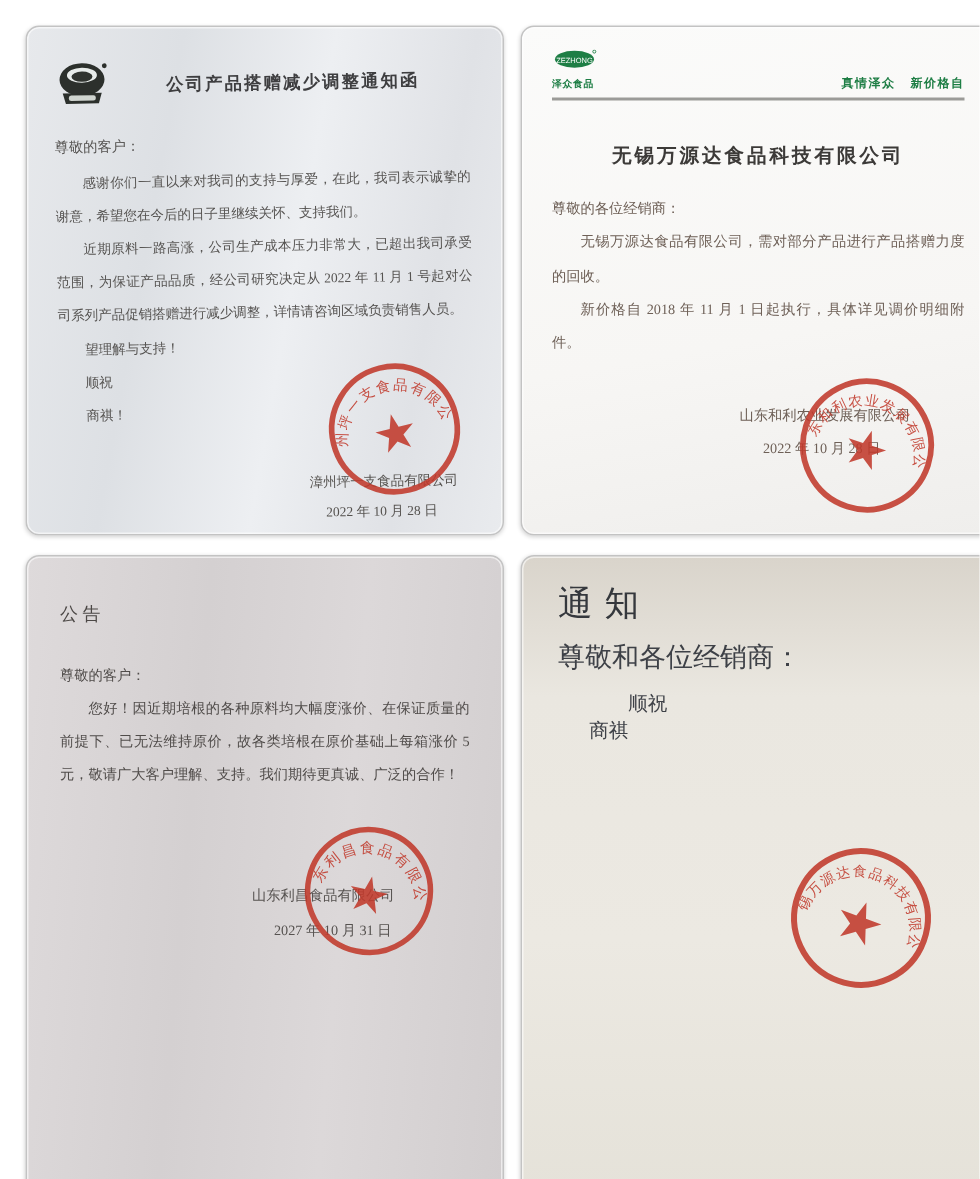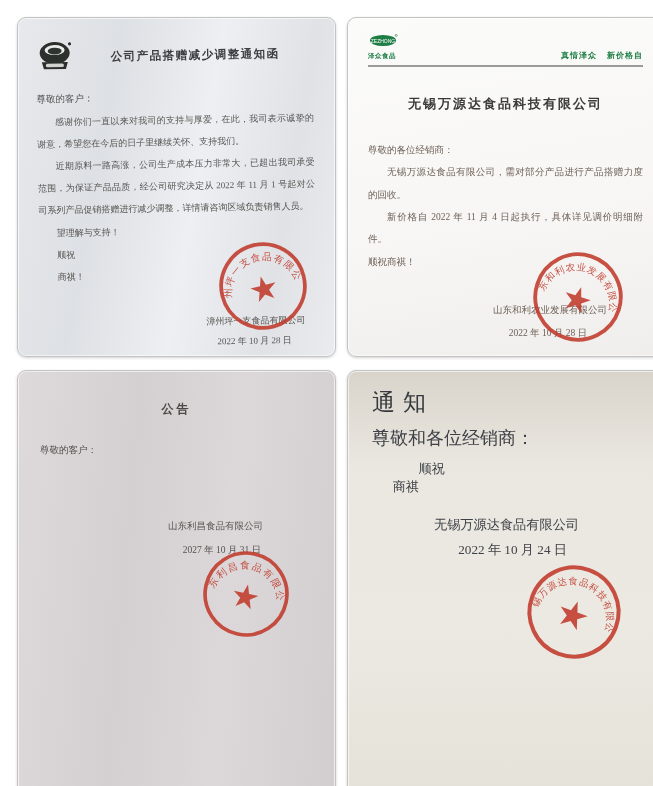--- a/index.html
+++ b/index.html
@@ -43,28 +43,28 @@
   .d2 .inner { padding: 15px 20px 0 20px; }
   .d2 .hdr { display: flex; align-items: flex-end; justify-content: space-between;
     border-bottom: 2px solid #9b9b98; padding-bottom: 4px; }
   .d2 .brand { display: flex; flex-direction: column; align-items: flex-start; }
   .d2 .brand-caption { font-size: 6.5px; color: #1e7e45; font-weight: bold;
     font-family: "Liberation Sans", sans-serif; letter-spacing: .5px; margin-top: 1px; }
   .d2 .slogan { font-size: 8px; font-weight: bold; color: #1e7e45; letter-spacing: 1px;
     display: flex; gap: 10px; }
   .d2 .title { margin-top: 28px; text-align: center; font-weight: bold; font-size: 13px;
     letter-spacing: 2px; color: #3c3a38; }
-  .d2 .body { margin-top: 26px; font-size: 9.5px; line-height: 2.35; color: #6e6057; }
+  .d2 .body { margin-top: 16px; font-size: 9.5px; line-height: 2.35; color: #6e6057; }
   .d2 .sig { margin-top: 26px; text-align: right; font-size: 9.5px; line-height: 2.4; color: #6e6057; }
   .d2 .sig .co { padding-right: 36px; }
   .d2 .sig .dt { padding-right: 56px; }
 
   
   .d3 .inner { padding: 30px 22px 0 22px; }
-  .d3 .title { text-align: center; font-weight: bold; font-size: 12px; letter-spacing: 3px; color: #4c4846; }
+  .d3 .title { text-align: left; font-weight: normal; font-size: 12px; letter-spacing: 3px; color: #4c4846; }
   .d3 .salut { margin-top: 26px; font-size: 9.5px; color: #504c4a; }
   .d3 .body { margin-top: 6px; font-size: 9.5px; line-height: 2.3; color: #504c4a; }
   .d3 .sig { margin-top: 58px; text-align: right; font-size: 9.5px; line-height: 2.5; color: #565250; }
   .d3 .sig .co { padding-right: 50px; }
   .d3 .sig .dt { padding-right: 52px; }
 
   
   .d4 .inner { padding: 16px 24px 0 24px; color: #3e4147; }
   .d4 .title { font-size: 23px; letter-spacing: 8px; color: #35383d; }
   .d4 .salut { margin-top: 8px; font-size: 18px; }
@@ -153,22 +153,21 @@
           </div>
           <div class="slogan">
             <span>真情泽众</span>
             <span>新价格自</span>
           </div>
         </div>
         <div class="title">无锡万源达食品科技有限公司</div>
         <div class="body">
           <div class="salut">尊敬的各位经销商：</div>
           <div class="para indent">无锡万源达食品有限公司，需对部分产品进行产品搭赠力度的回收。</div>
-          <div class="para indent">新价格自 2022 年 11 月 4 日起执行，具体详见调价明细附件。</div>
-          <div>顺祝商祺！</div>
+          <div class="para indent">新价格自 2018 年 11 月 1 日起执行，具体详见调价明细附件。</div>
           <div class="sig">
             <div class="co">山东和利农业发展有限公司</div>
             <div class="dt">2022 年 10 月 28 日</div>
           </div>
         </div>
       </div>
       <span class="stamp s2">
         <svg viewBox="0 0 110 110" width="100%" height="100%">
           <defs>
               <path id="arc2" d="M 15,64 A 40,40 0 1 1 95,64" fill="none"></path>
@@ -181,20 +180,23 @@
         </svg>
       </span>
     </div>
   </div>
 
   <div class="photo card3 d3">
     <div class="letter">
       <div class="inner">
         <div class="title">公告</div>
         <div class="salut">尊敬的客户：</div>
+        <div class="body">
+          <div class="para indent">您好！因近期培根的各种原料均大幅度涨价、在保证质量的前提下、已无法维持原价，故各类培根在原价基础上每箱涨价 5 元，敬请广大客户理解、支持。我们期待更真诚、广泛的合作！</div>
+        </div>
         <div class="sig">
           <div class="co">山东利昌食品有限公司</div>
           <div class="dt">2027 年 10 月 31 日</div>
         </div>
       </div>
       <span class="stamp s3">
         <svg viewBox="0 0 110 110" width="100%" height="100%">
           <defs>
               <path id="arc3" d="M 15,64 A 40,40 0 1 1 95,64" fill="none"></path>
             </defs>
@@ -208,24 +210,20 @@
     </div>
   </div>
 
   <div class="photo card4 d4">
     <div class="letter">
       <div class="inner">
         <div class="title">通知</div>
         <div class="salut">尊敬和各位经销商：</div>
         <div class="wish1">顺祝</div>
         <div class="wish2">商祺</div>
-        <div class="sig">
-          <div class="co">无锡万源达食品有限公司</div>
-          <div class="dt">2022 年 10 月 24 日</div>
-        </div>
       </div>
       <span class="stamp s4">
         <svg viewBox="0 0 110 110" width="100%" height="100%">
           <defs>
               <path id="arc4" d="M 15,64 A 40,40 0 1 1 95,64" fill="none"></path>
             </defs>
           <circle cx="55" cy="55" r="50" fill="none" stroke="#c13a2c" stroke-width="4.5"></circle>
           <text x="55" y="73" font-size="42" text-anchor="middle" fill="#c13a2c">★</text>
           <text font-size="10.5" fill="#c13a2c" letter-spacing="1" font-family="Liberation Sans, sans-serif">
             <textPath href="#arc4" startOffset="50%" text-anchor="middle">无锡万源达食品科技有限公司</textPath>

